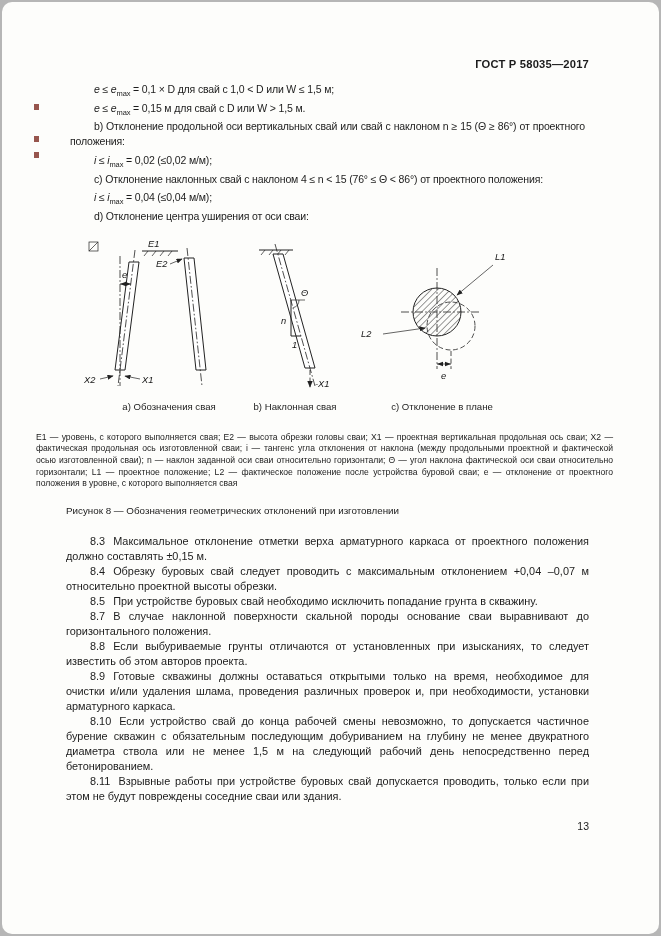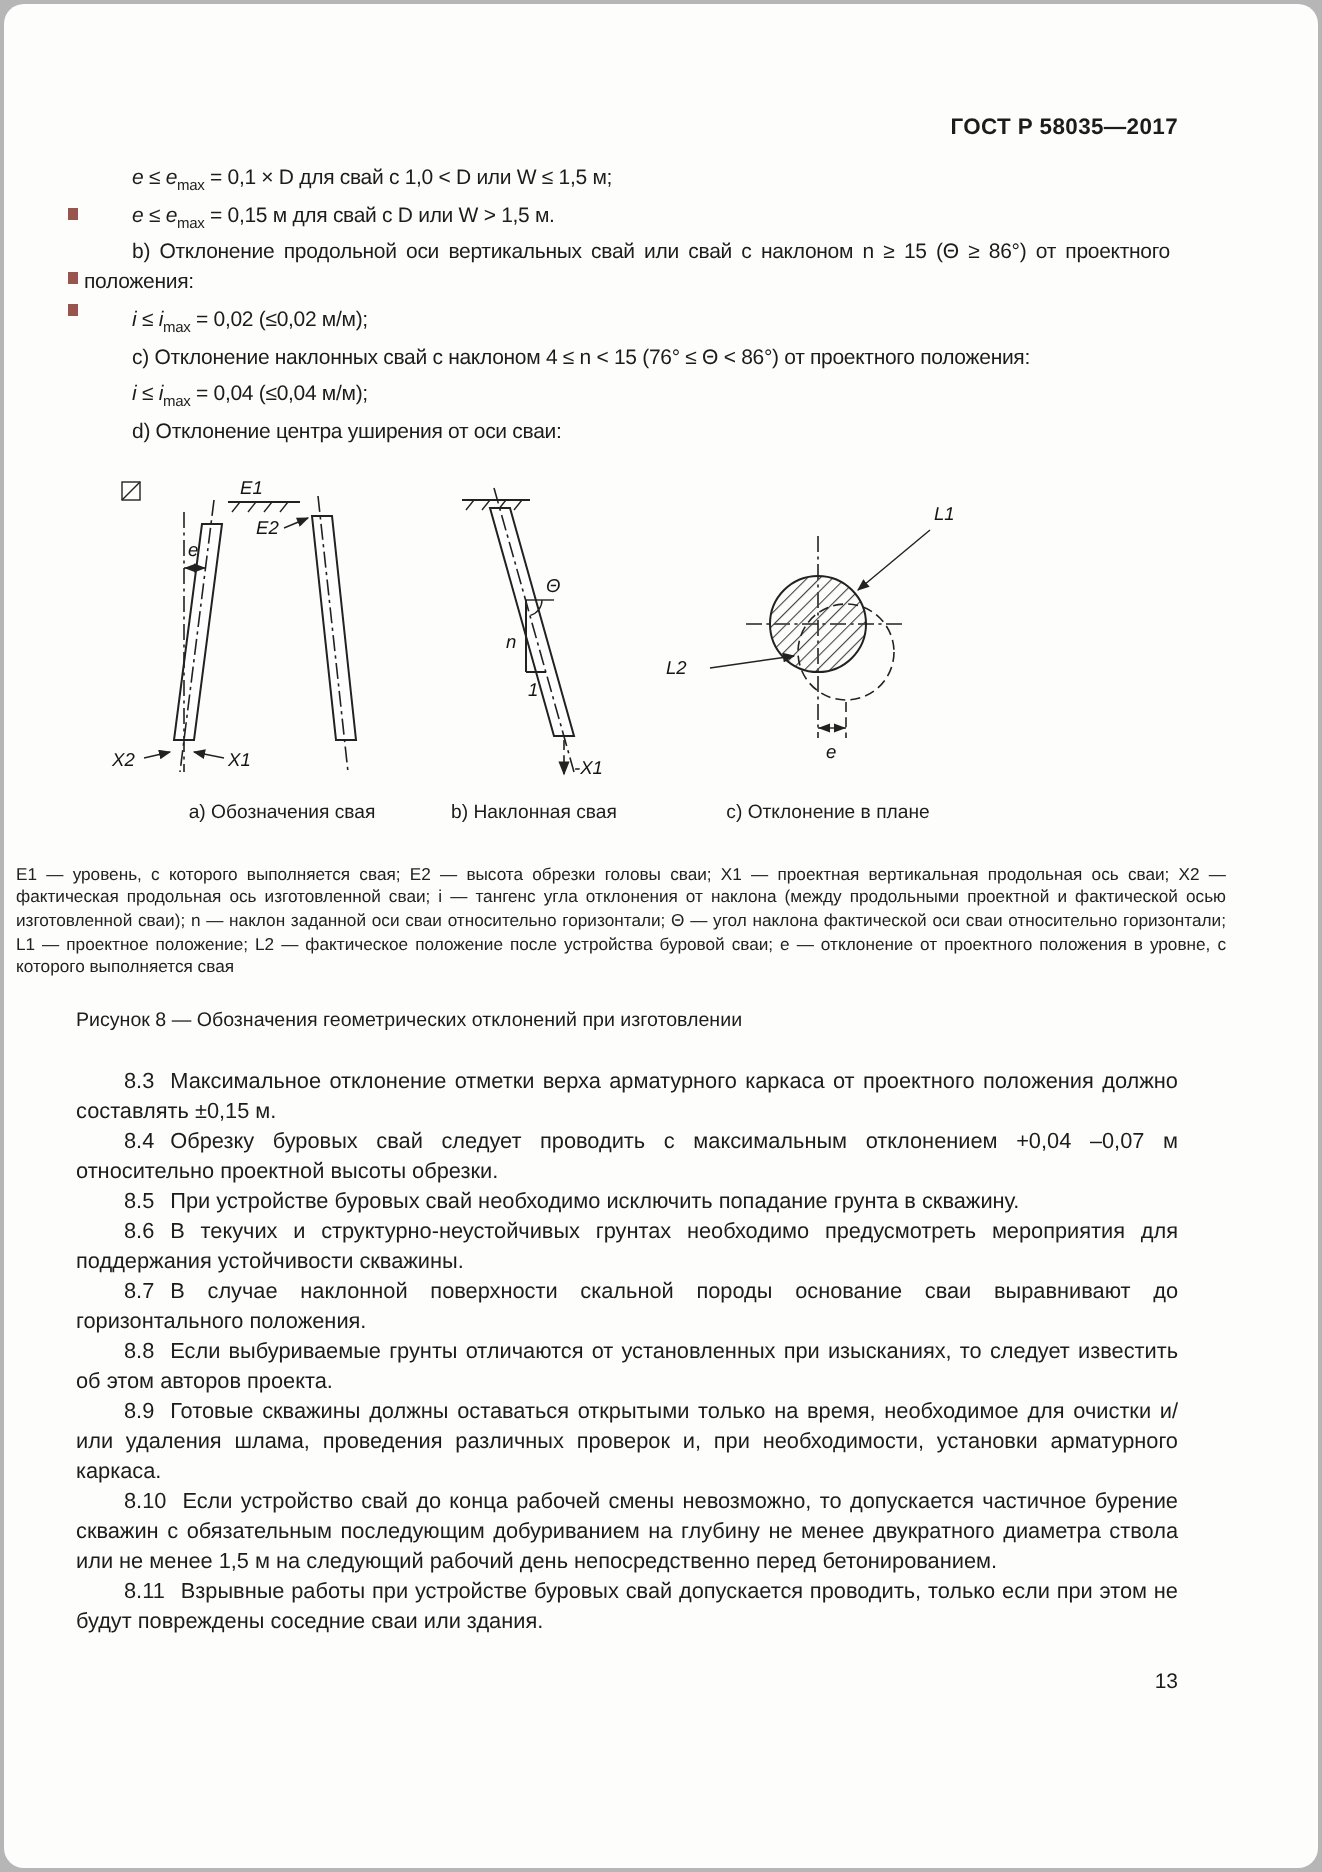--- a/index.html
+++ b/index.html
@@ -1,21 +1,21 @@
 <!DOCTYPE html>
 <html><head>
 <meta charset="utf-8">
 <style>
   *{box-sizing:border-box}
   html,body{margin:0;padding:0}
   body{width:661px;height:936px;background:#b6b6b6;position:relative;overflow:hidden;
        font-family:"Liberation Sans","DejaVu Sans",sans-serif;}
   .page{position:absolute;left:2px;top:2px;right:2px;bottom:2px;background:#fdfdfb;
         border-radius:10px;color:#1c1c1c;overflow:hidden}
-  .inner{padding:0 70px 0 36px}
+  .inner{padding:0 70px 0 64px}
   .doc-header{margin:56px 0 0;text-align:right;font-size:11.2px;font-weight:700;letter-spacing:.2px}
   .intro{margin-top:12px}
   .intro p{margin:4px;font-size:10.5px;line-height:14.7px;text-indent:24px;text-align:justify;letter-spacing:-.15px}
   .it{font-style:italic}
   sub{font-size:7.5px;line-height:0}
   .figure{position:relative;margin-top:12px;height:184px}
   .figcell{position:absolute;top:0;display:flex;flex-direction:column;align-items:center}
   .subcap{font-size:9.6px;margin-top:1px;white-space:nowrap}
   .legend{font-size:8.6px;line-height:11.7px;text-align:justify;margin:12px -24px 0 -30px;color:#222}
   .figtitle{font-size:9.8px;text-align:left;margin-top:15px}
@@ -154,21 +154,20 @@
     </div>
 
     <p class="legend">Е1 — уровень, с которого выполняется свая; Е2 — высота обрезки головы сваи; Х1 — проектная вертикальная продольная ось сваи; Х2 — фактическая продольная ось изготовленной сваи; i — тангенс угла отклонения от наклона (между продольными проектной и фактической осью изготовленной сваи); n — наклон заданной оси сваи относительно горизонтали; Θ — угол наклона фактической оси сваи относительно горизонтали; L1 — проектное положение; L2 — фактическое положение после устройства буровой сваи; e — отклонение от проектного положения в уровне, с которого выполняется свая</p>
 
     <p class="figtitle">Рисунок 8 — Обозначения геометрических отклонений при изготовлении</p>
 
     <div class="paras">
       <p><span class="pnum">8.3</span><span>Максимальное отклонение отметки верха арматурного каркаса от проектного положения должно составлять ±0,15 м.</span></p>
       <p><span class="pnum">8.4</span><span>Обрезку буровых свай следует проводить с максимальным отклонением +0,04 –0,07 м относительно проектной высоты обрезки.</span></p>
       <p><span class="pnum">8.5</span><span>При устройстве буровых свай необходимо исключить попадание грунта в скважину.</span></p>
-      <p><span class="pnum">8.6</span><span>В текучих и структурно-неустойчивых грунтах необходимо предусмотреть мероприятия для поддержания устойчивости скважины.</span></p>
       <p><span class="pnum">8.7</span><span>В случае наклонной поверхности скальной породы основание сваи выравнивают до горизонтального положения.</span></p>
       <p><span class="pnum">8.8</span><span>Если выбуриваемые грунты отличаются от установленных при изысканиях, то следует известить об этом авторов проекта.</span></p>
       <p><span class="pnum">8.9</span><span>Готовые скважины должны оставаться открытыми только на время, необходимое для очистки и/или удаления шлама, проведения различных проверок и, при необходимости, установки арматурного каркаса.</span></p>
       <p><span class="pnum">8.10</span><span>Если устройство свай до конца рабочей смены невозможно, то допускается частичное бурение скважин с обязательным последующим добуриванием на глубину не менее двукратного диаметра ствола или не менее 1,5 м на следующий рабочий день непосредственно перед бетонированием.</span></p>
       <p><span class="pnum">8.11</span><span>Взрывные работы при устройстве буровых свай допускается проводить, только если при этом не будут повреждены соседние сваи или здания.</span></p>
     </div>
 
     <div class="pageno">13</div>
 
   </div>

